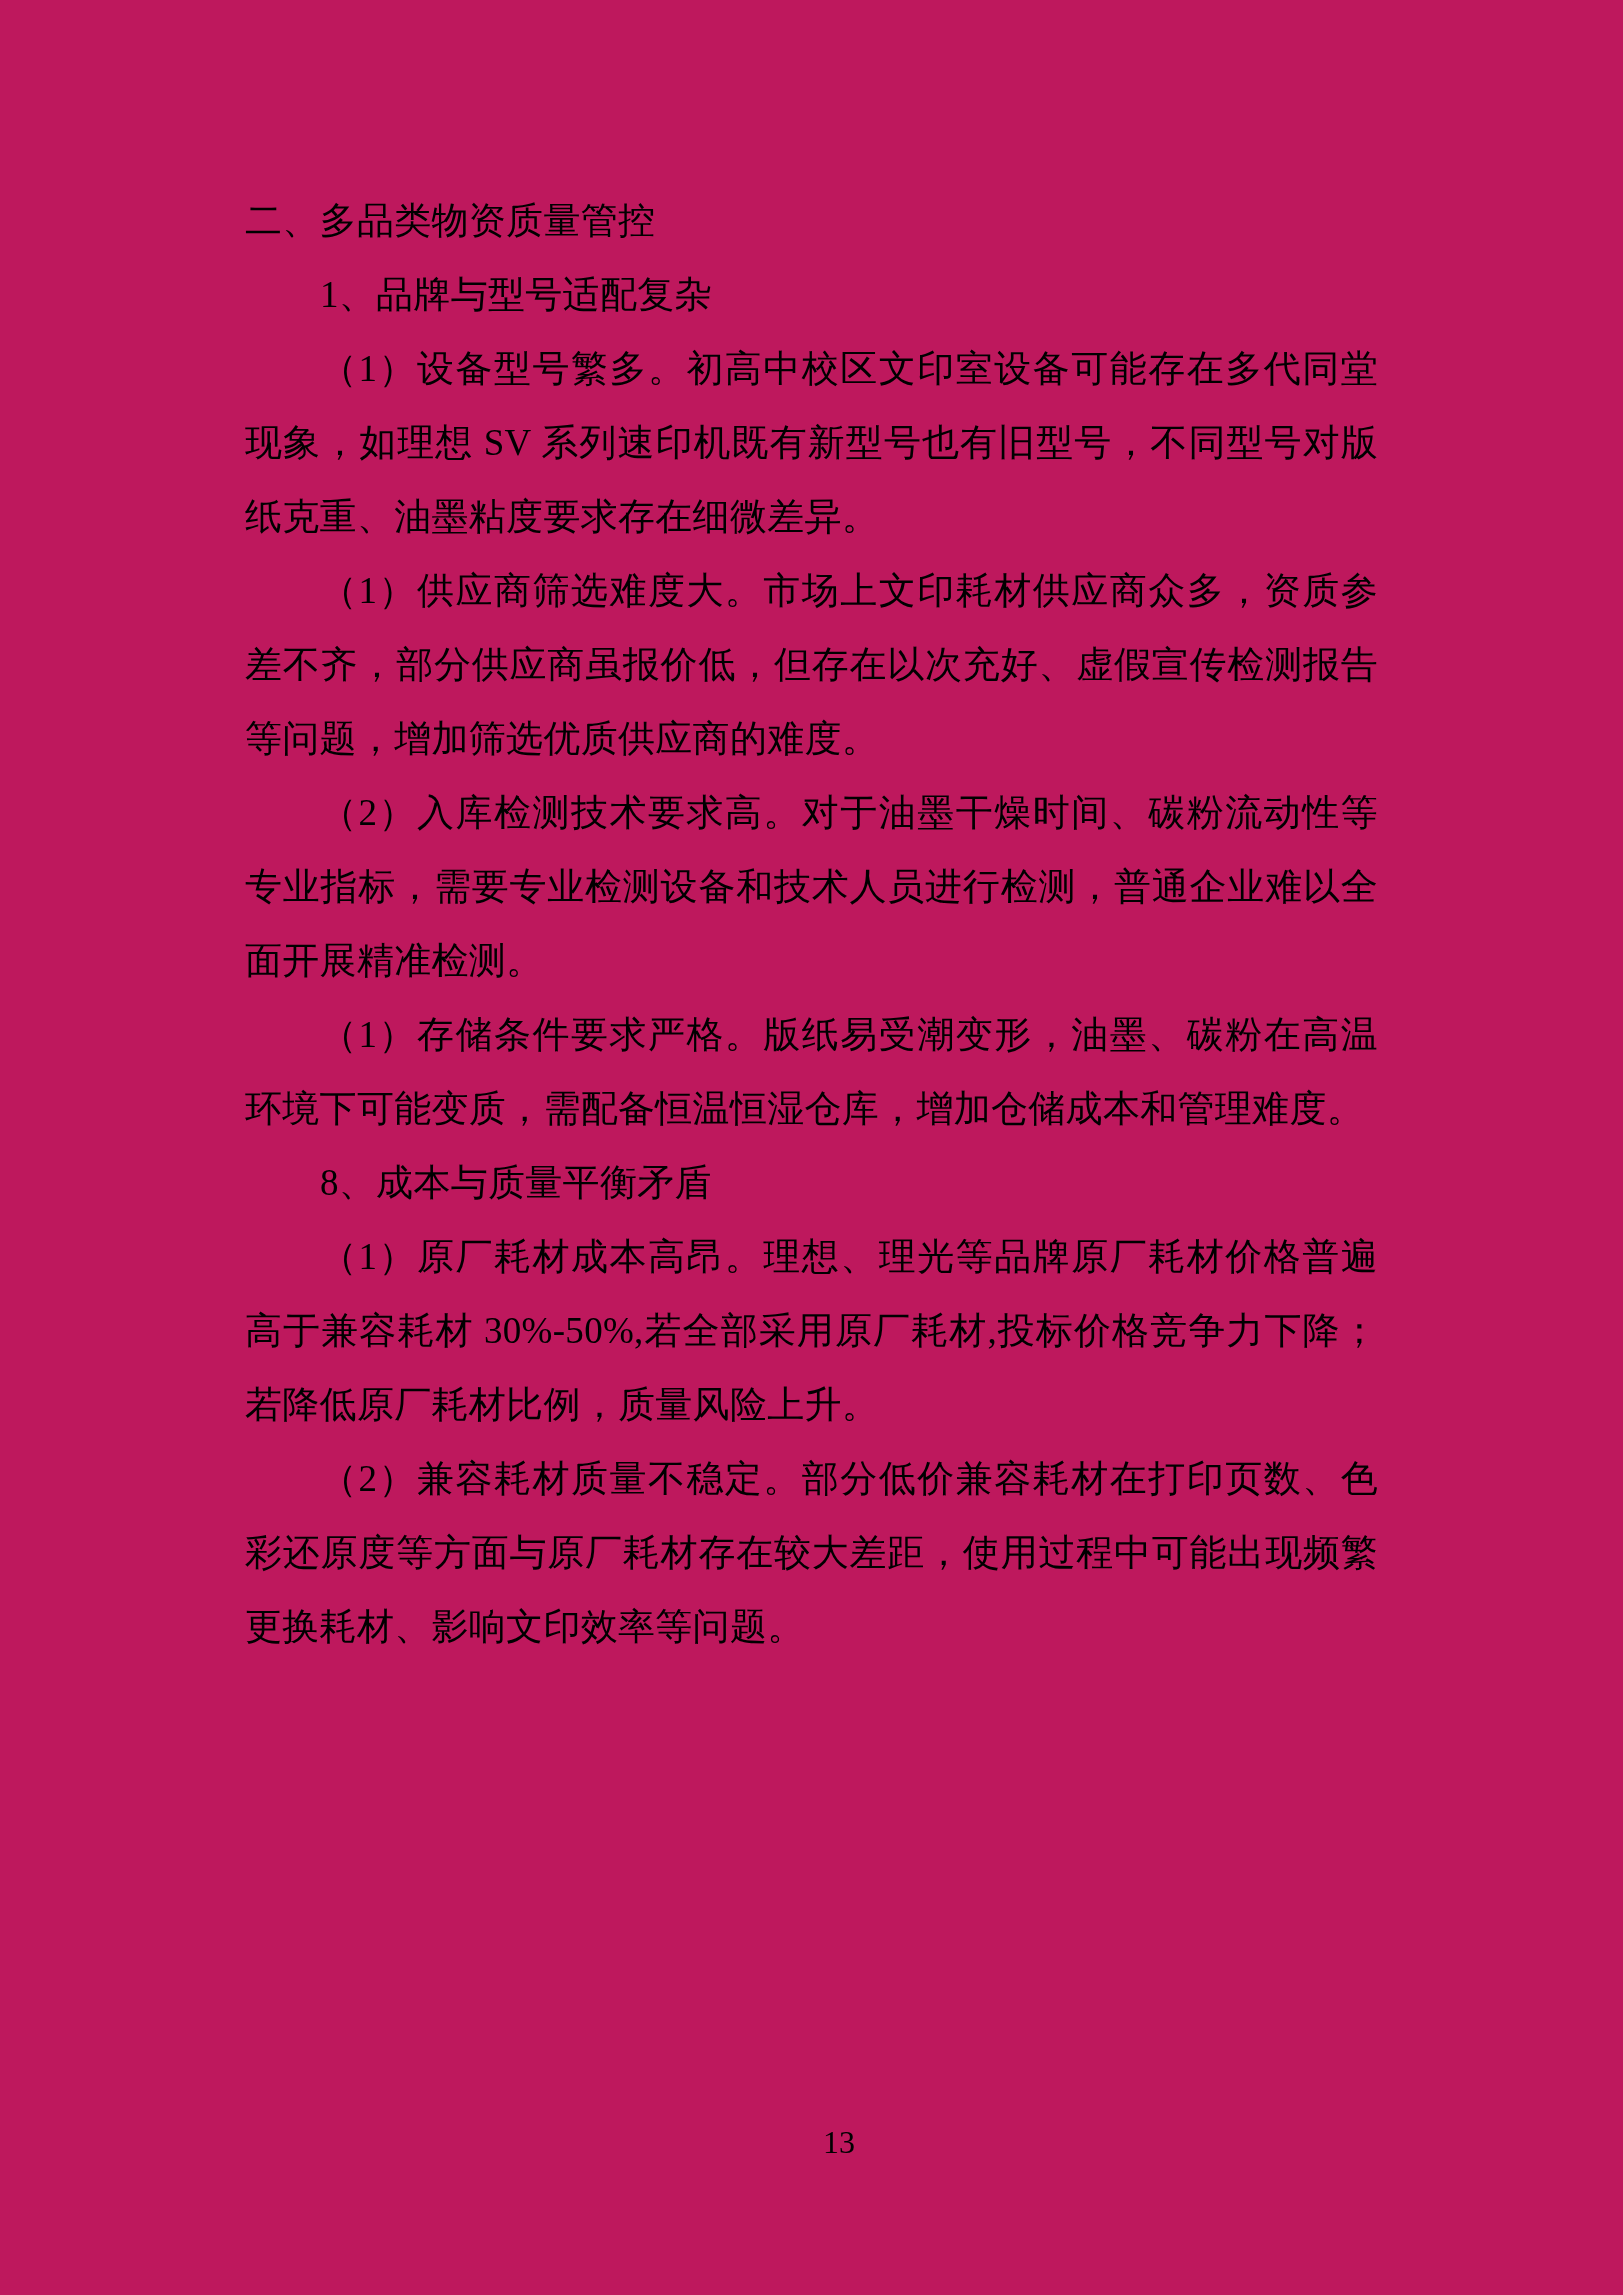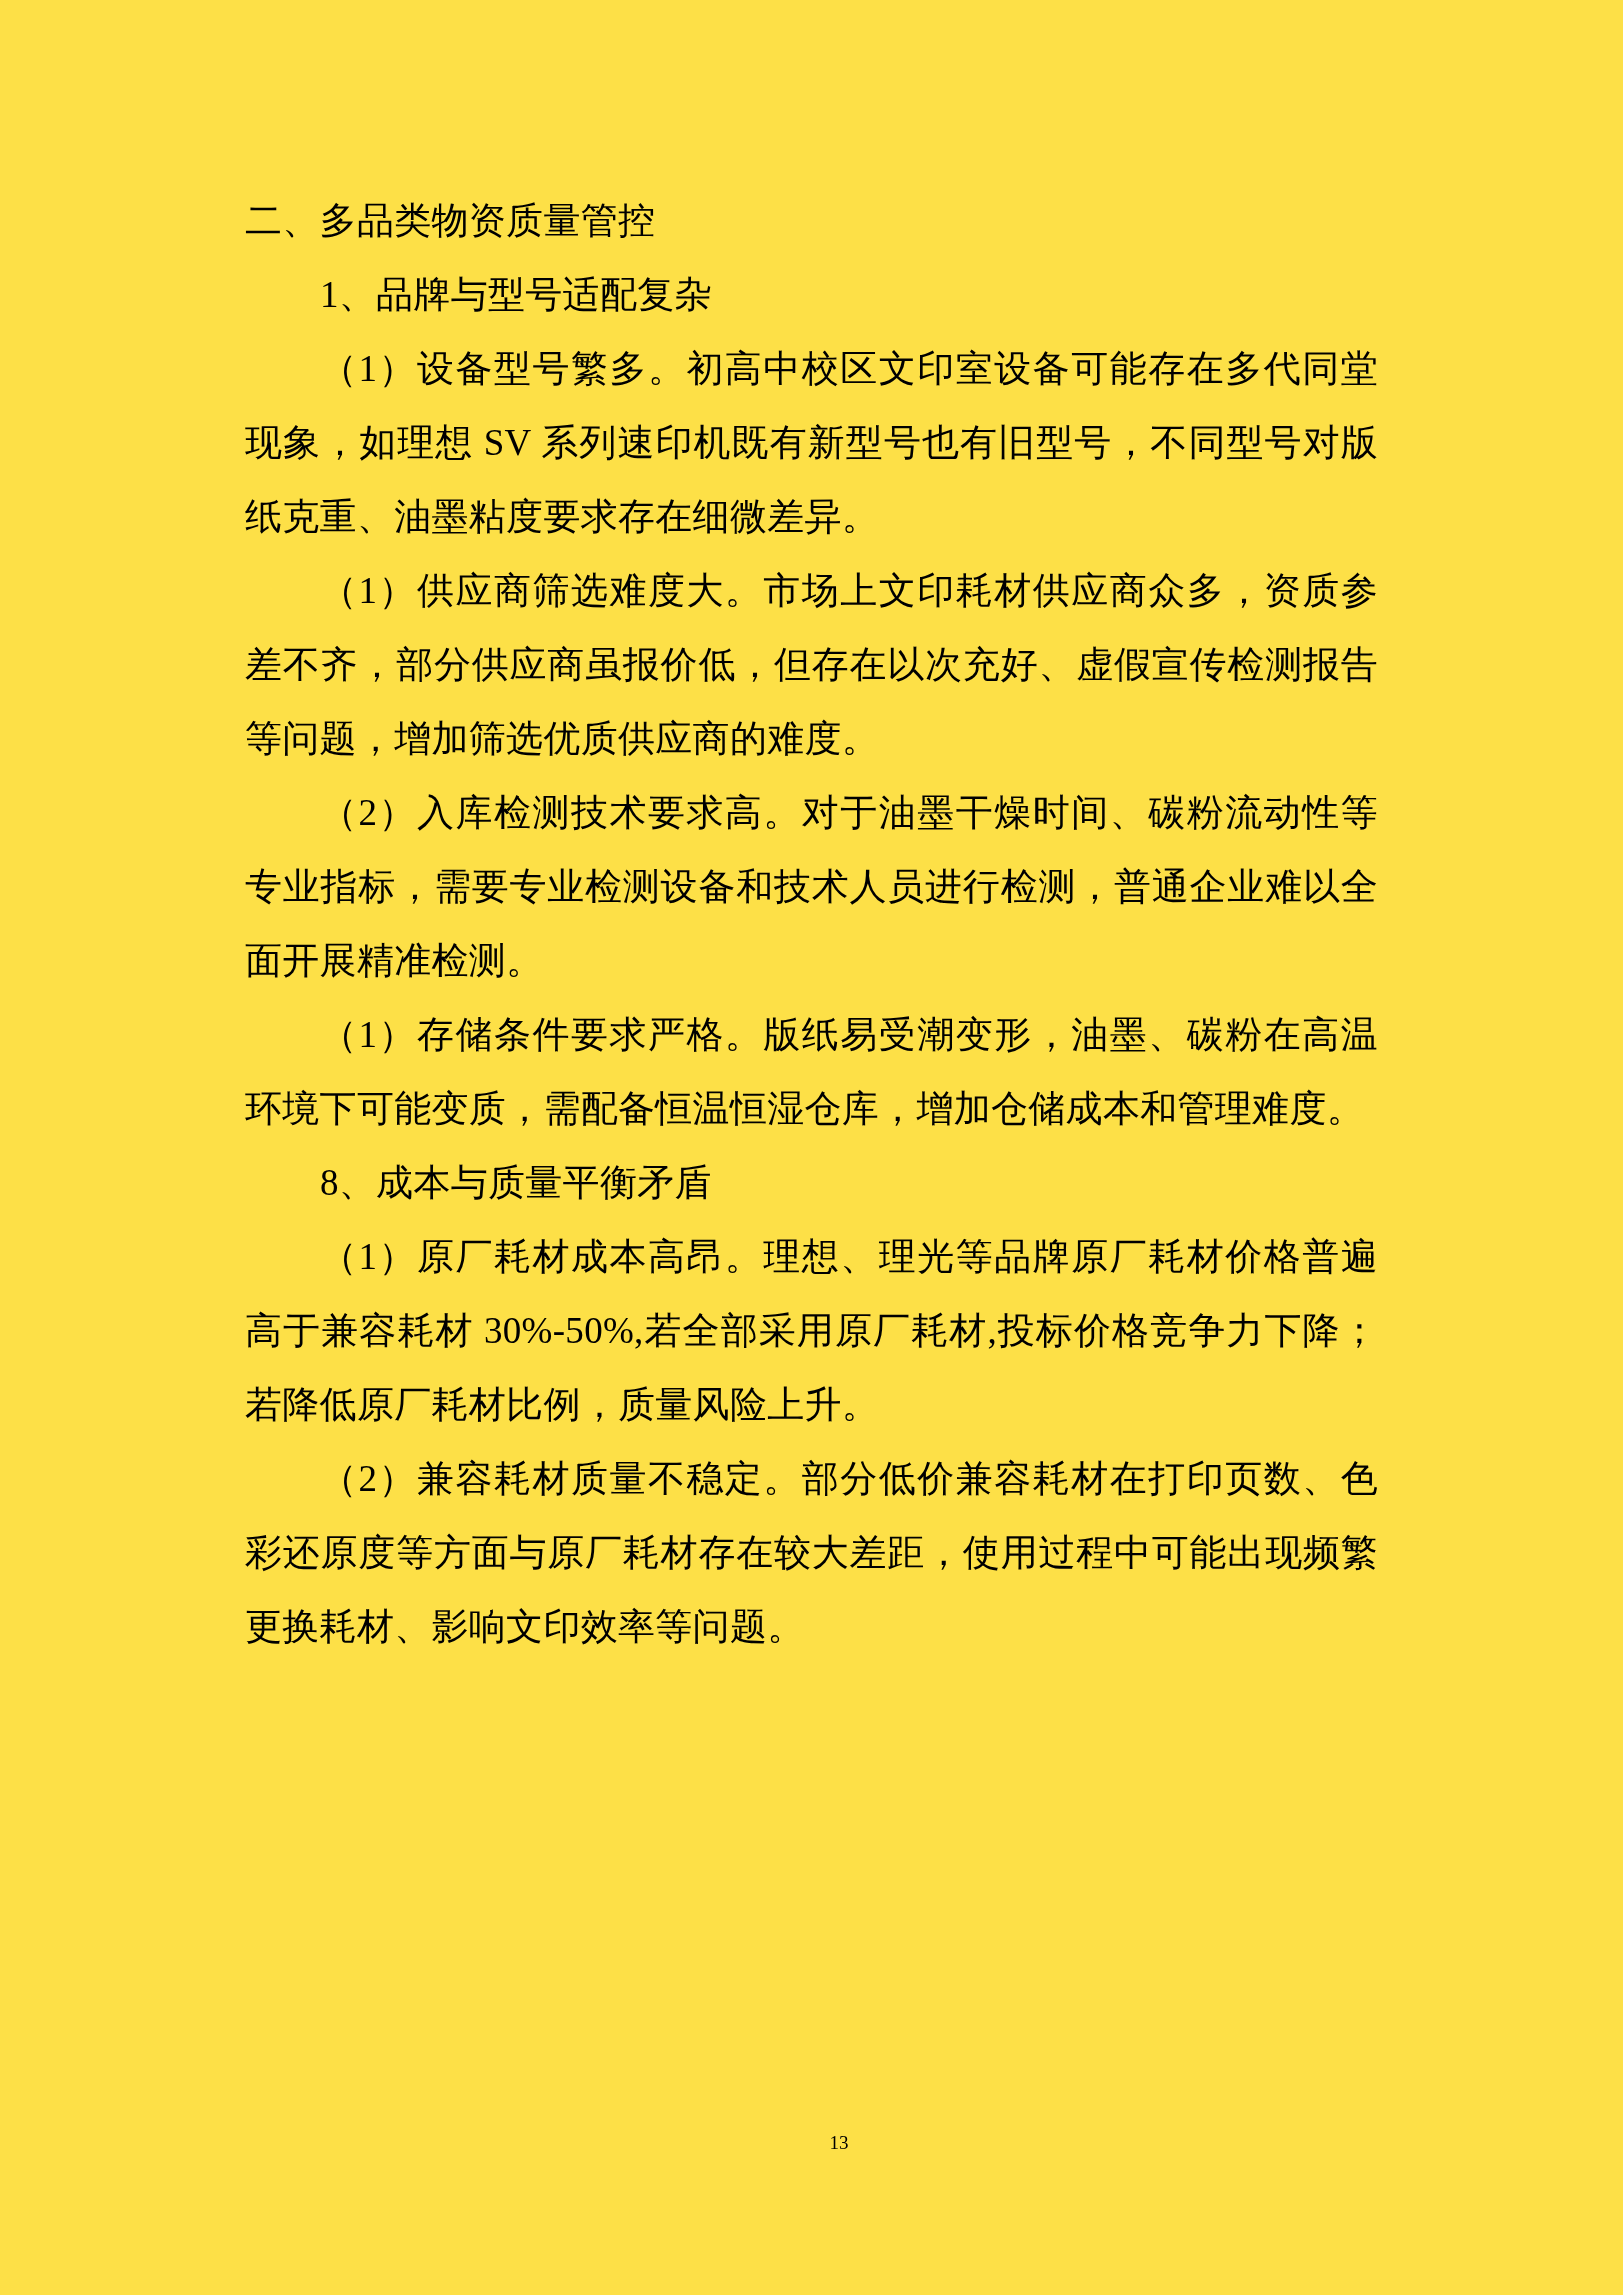--- a/index.html
+++ b/index.html
@@ -14,21 +14,21 @@
     overflow: hidden;
     font-family: "Liberation Serif", "DejaVu Serif", serif;
     color: #000000;
   }
   .page {
     position: absolute;
     left: 0;
     top: 0;
     width: 1623px;
     height: 2295px;
-    background: #fde047;
+    background: #be185d;
   }
   .content {
     position: absolute;
     left: 245px;
     top: 184px;
     width: 1133px;
   }
   .para {
     margin: 0;
     padding: 0;
@@ -44,21 +44,21 @@
   .para.no-indent {
     text-indent: 0;
   }
   .footer {
     position: absolute;
     left: 0;
     top: 2127px;
     width: 1623px;
     text-align: center;
     text-indent: 55px;
-    font-size: 19px;
+    font-size: 32px;
     line-height: 31px;
     color: #000000;
   }
 </style>
 </head>
 <body>
 
 <div class="page">
   <div class="content">
       <p class="para no-indent">二、多品类物资质量管控</p>

